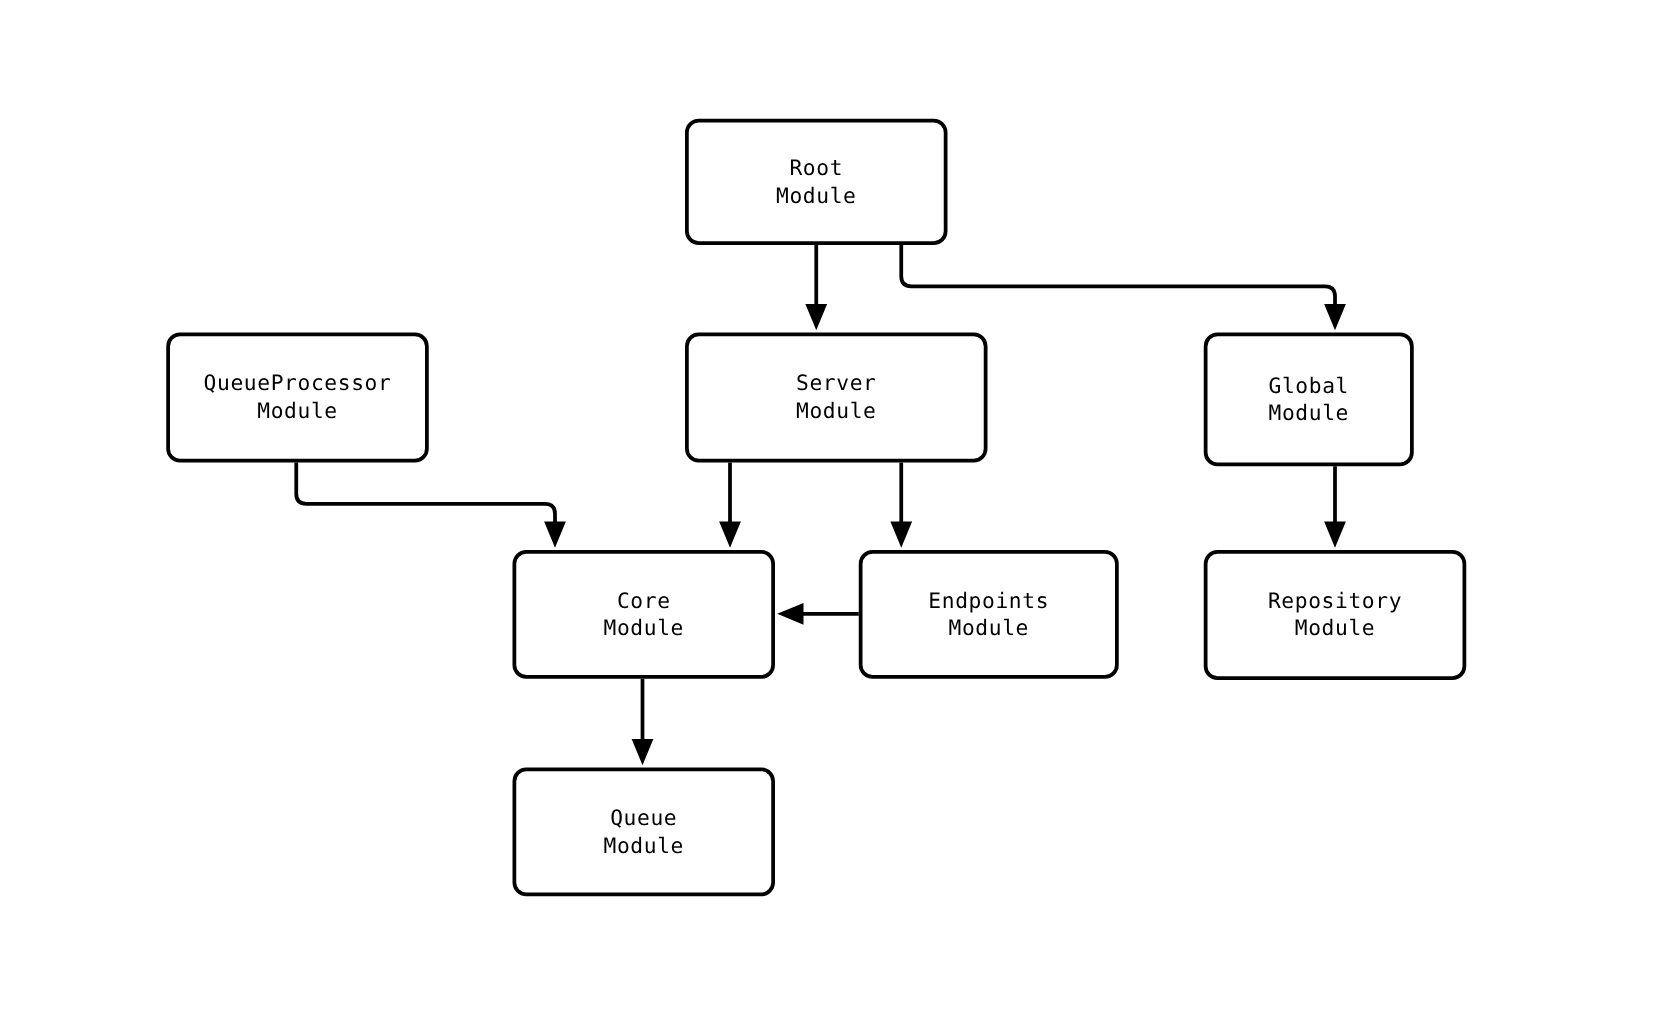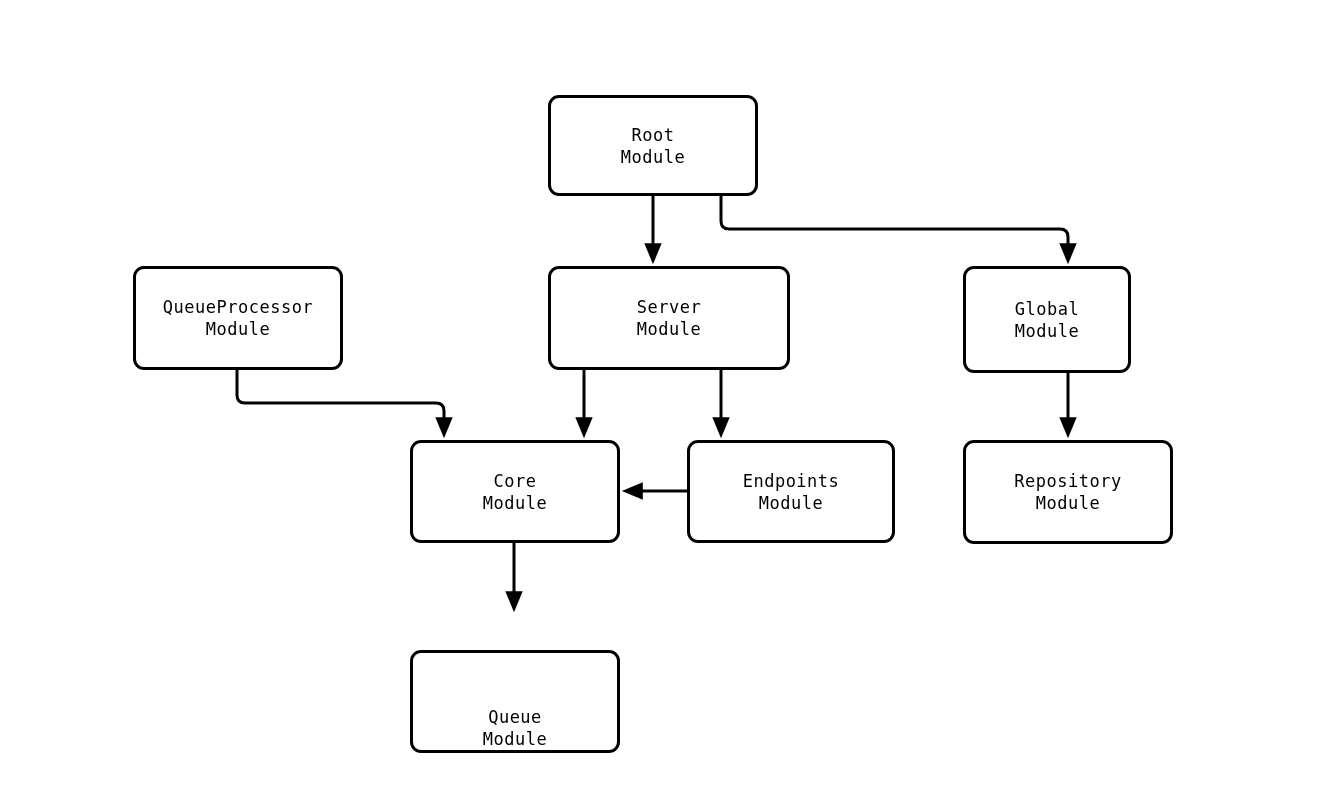--- a/index.html
+++ b/index.html
@@ -99,18 +99,18 @@
   <div class="node" style="left:687px; top:440px; width:208px; height:103px;">
     <span class="line1">Endpoints</span>
     <span class="line2">Module</span>
   </div>
 
   <div class="node" style="left:963px; top:440px; width:210px; height:104px;">
     <span class="line1">Repository</span>
     <span class="line2">Module</span>
   </div>
 
-  <div class="node" style="left:410px; top:650px; width:210px; height:103px;justify-content:flex-end;">
+  <div class="node" style="left:410px; top:614px; width:210px; height:103px;">
     <span class="line1">Queue</span>
     <span class="line2">Module</span>
   </div>
 
 </div>
 
 </body></html>

